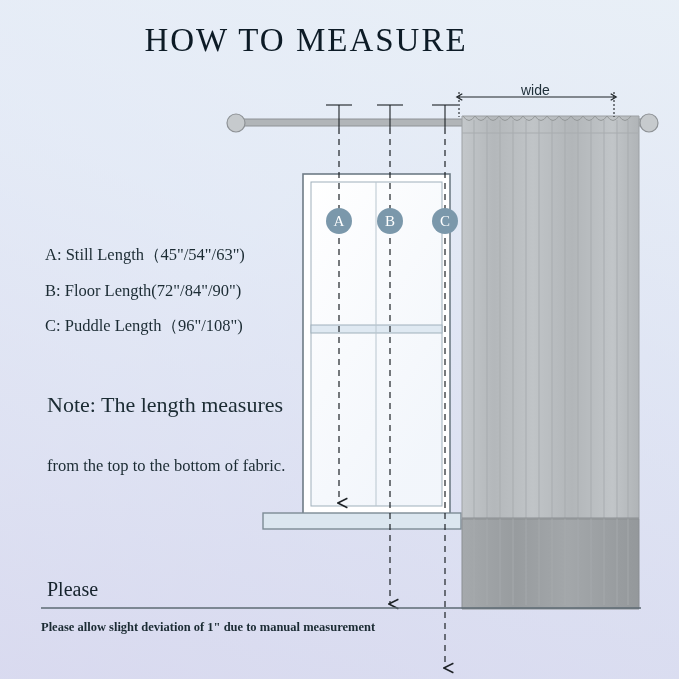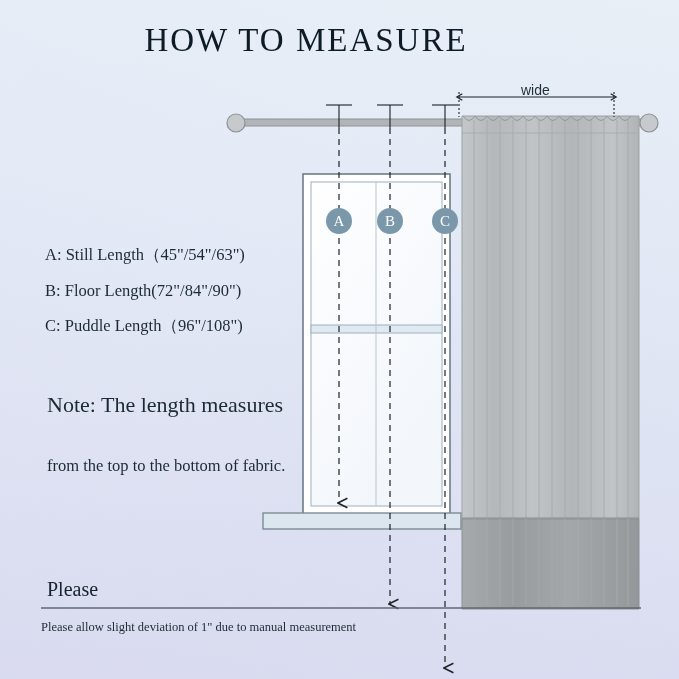--- a/index.html
+++ b/index.html
@@ -83,20 +83,21 @@
   }
 
   #disclaimer {
     position: absolute;
     left: 41px;
     top: 620px;
     font-family: "Liberation Serif", serif;
     font-size: 12.5px;
     color: #1b2b33;
     white-space: nowrap;
+    font-weight: bold;
   }
 
   #wide-label {
     position: absolute;
     left: 521px;
     top: 82px;
     font-family: "Liberation Sans", sans-serif;
     font-size: 14px;
     color: #20303a;
   }

